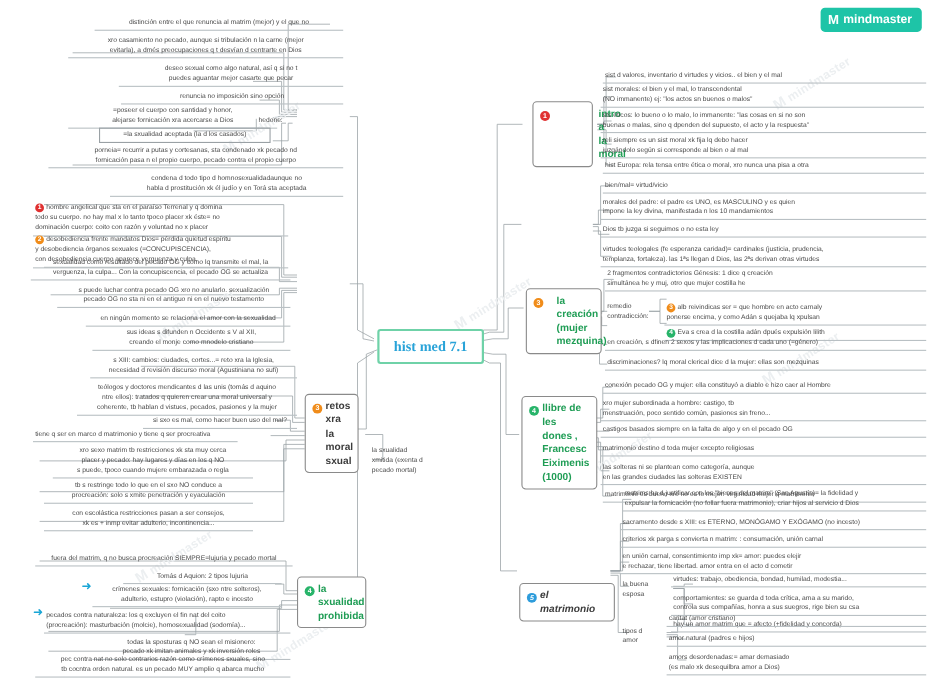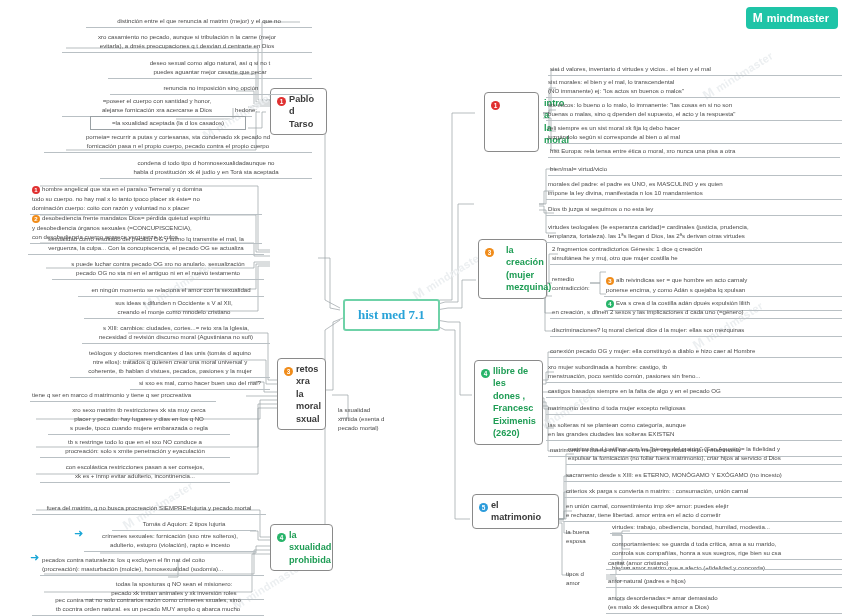--- a/index.html
+++ b/index.html
@@ -157,25 +157,20 @@
   <div class="wm" style="left:520px;top:430px;"><span class="m">M</span> mindmaster</div>
   <div class="wm" style="left:230px;top:600px;"><span class="m">M</span> mindmaster</div>
 
   <div class="brand">
     <span class="bm">M</span>
     <span>mindmaster</span>
   </div>
 
   <div class="root" style="left:343px;top:299px;font-family:Liberation Serif, serif;">hist med 7.1</div>
 
-  <div class="topic dark" style="left:270px;top:88px;width:42px;">
-    <span class="num n-red">1</span>
-    <span class="txt">Pablo d
-Tarso</span>
-  </div>
 
 
   <div class="topic dark" style="left:277px;top:358px;width:34px;">
     <span class="num n-orange">3</span>
     <span class="txt">retos
 xra
 la
 moral
 sxual</span>
   </div>
@@ -188,37 +183,37 @@
   </div>
 
   <div class="topic green" style="left:484px;top:92px;width:40px;gap:44px;">
     <span class="num n-red">1</span>
     <span class="txt">intro a
 la
 moral</span>
   </div>
 
 
-  <div class="topic green" style="left:478px;top:239px;width:54px;gap:12px;">
+  <div class="topic green" style="left:478px;top:262px;width:54px;gap:12px;">
     <span class="num n-orange">3</span>
     <span class="txt">la creación
 (mujer
 mezquina)</span>
   </div>
 
   <div class="topic green" style="left:474px;top:360px;width:54px;">
     <span class="num n-green">4</span>
     <span class="txt">llibre de les
 dones ,
 Francesc
 Eiximenis
-(2620)</span>
-  </div>
-
-  <div class="topic dark" style="left:472px;top:494px;width:72px;">
+(1000)</span>
+  </div>
+
+  <div class="topic dark" style="left:472px;top:530px;width:72px;font-style:italic;">
     <span class="num n-blue">5</span>
     <span class="txt">el matrimonio</span>
   </div>
 
   <div class="leaf ctr" style="left:86px;top:15px;width:222px;">distinción entre el que renuncia al matrim (mejor) y el que no</div>
   <div class="leaf ctr" style="left:62px;top:31px;width:246px;">xro casamiento no pecado, aunque si tribulación n la carne (mejor
 evitarla), a dmés preocupaciones q t desvían d centrarte en Dios</div>
   <div class="leaf ctr" style="left:108px;top:57px;width:200px;">deseo sexual como algo natural, así q si no t
 puedes aguantar mejor casarte que pecar</div>
   <div class="leaf ctr" style="left:110px;top:82px;width:198px;">renuncia no imposición sino opción</div>

